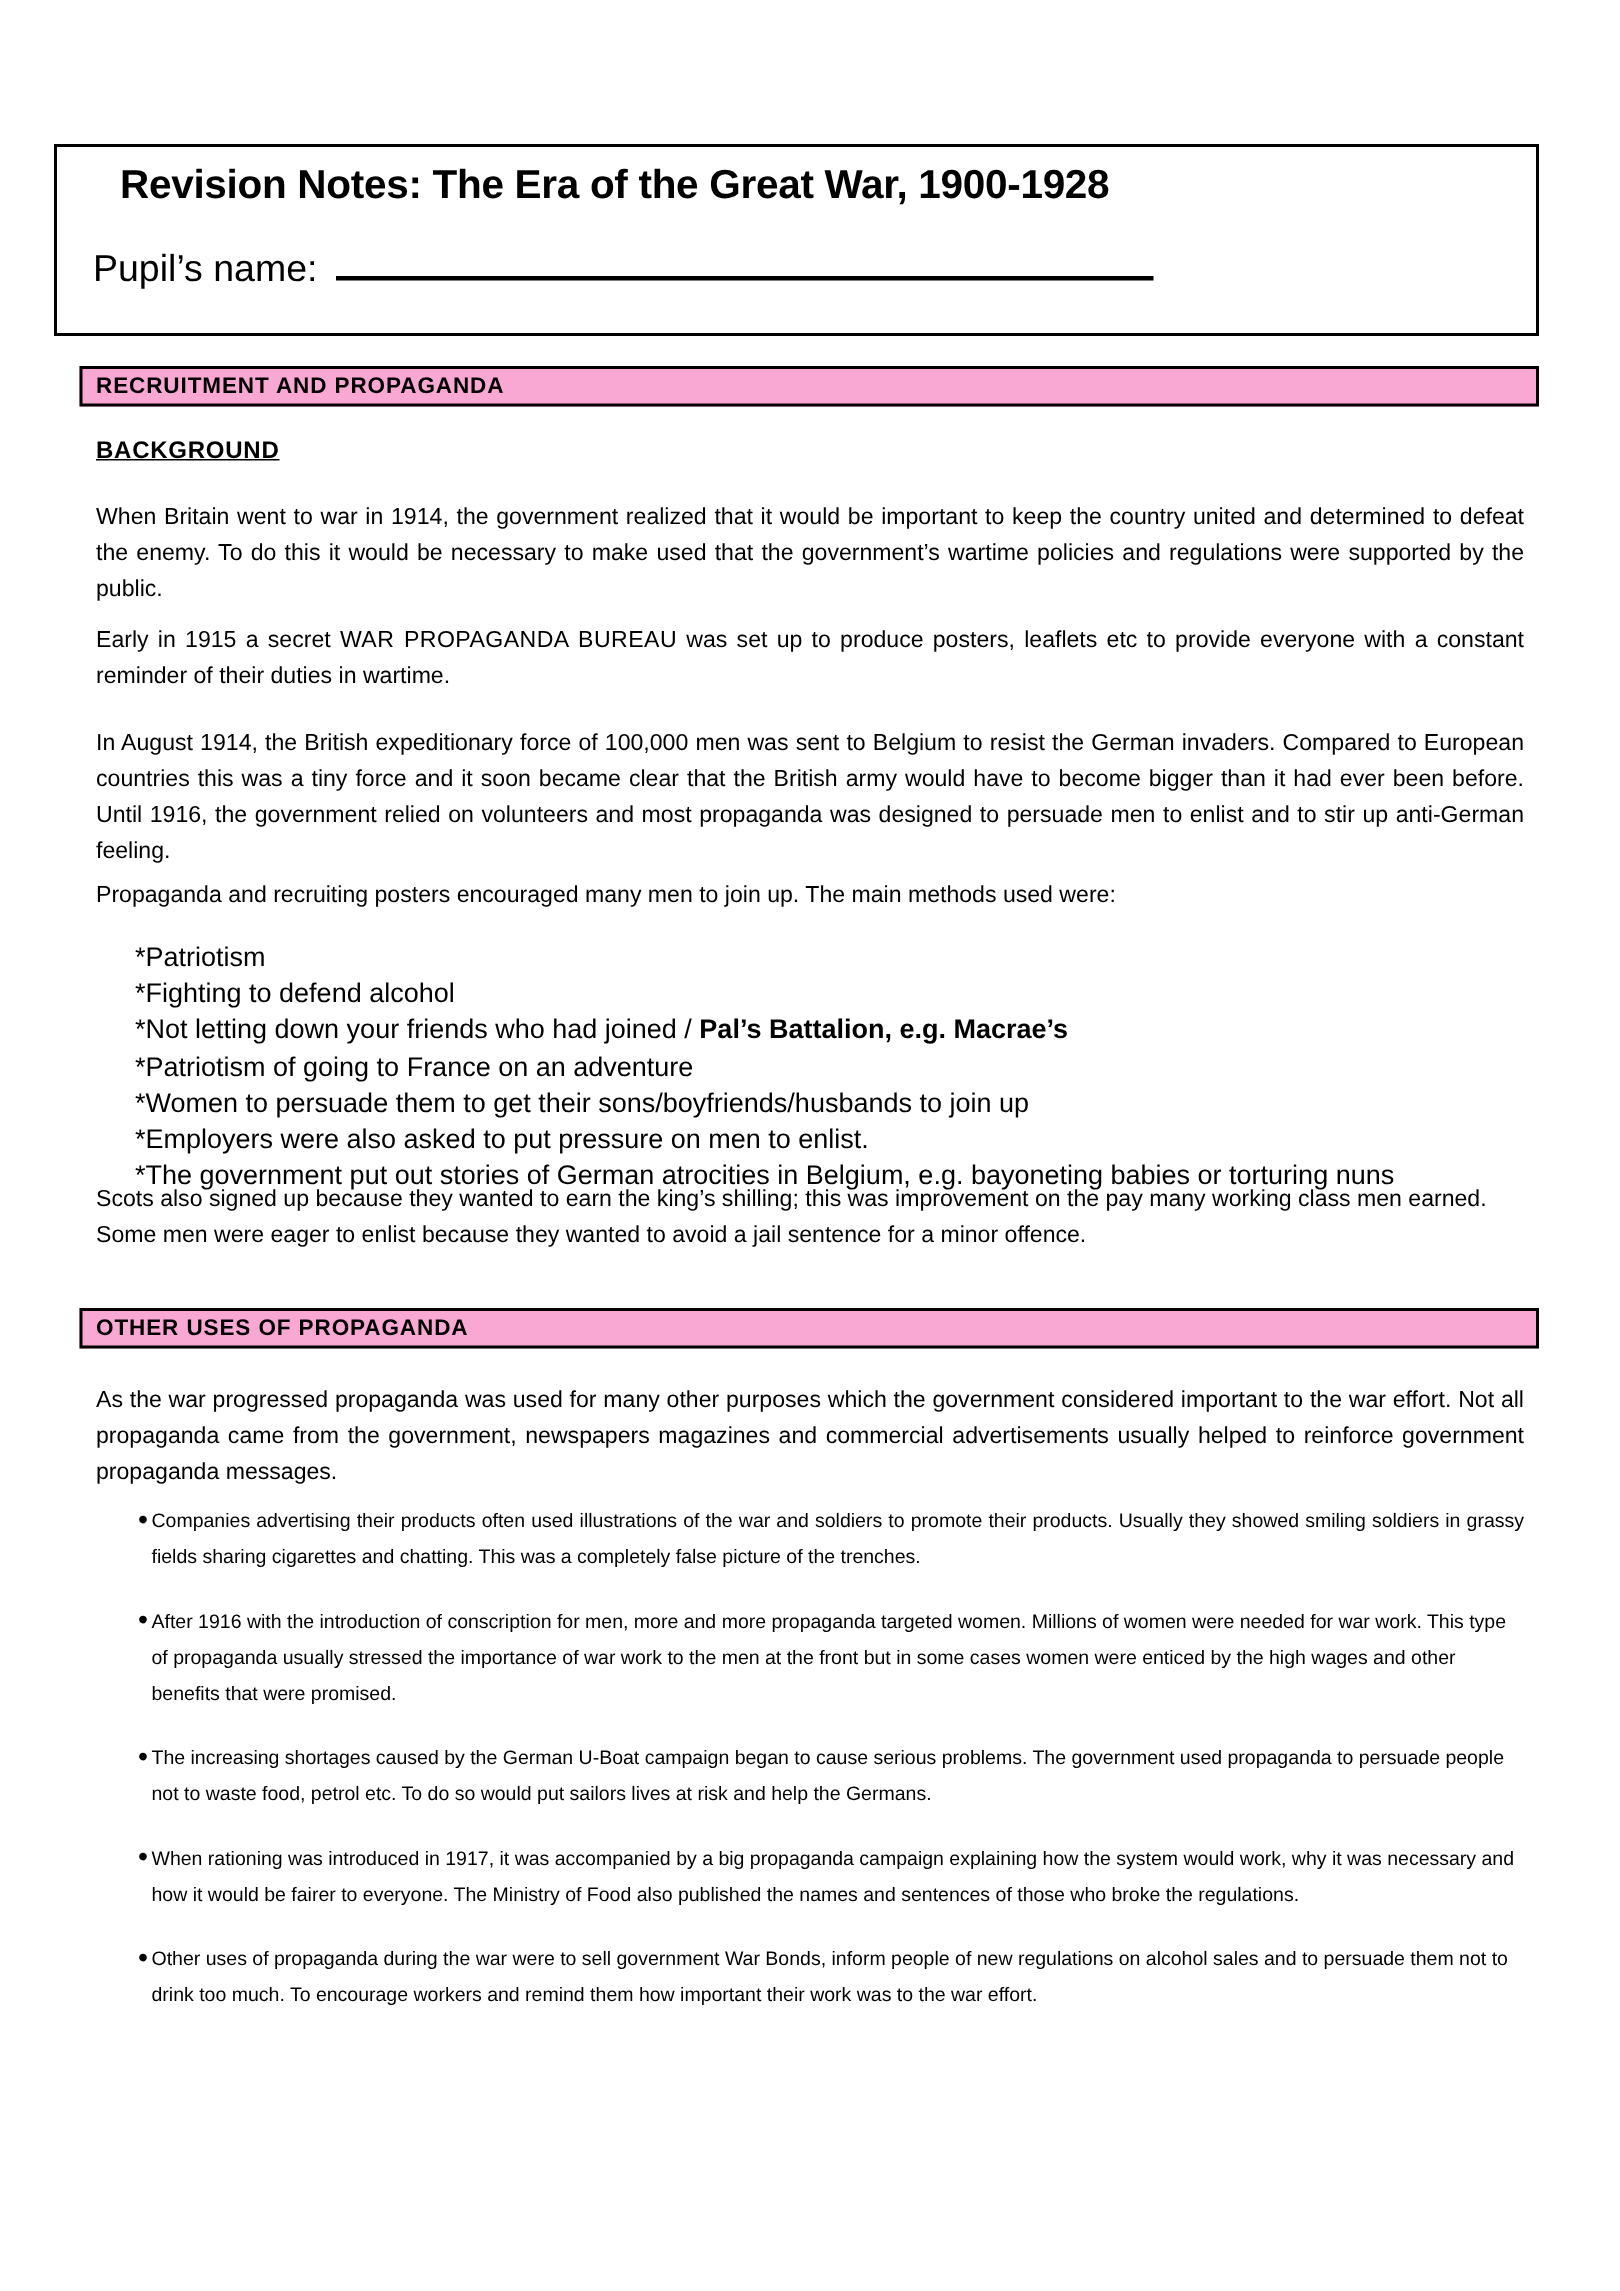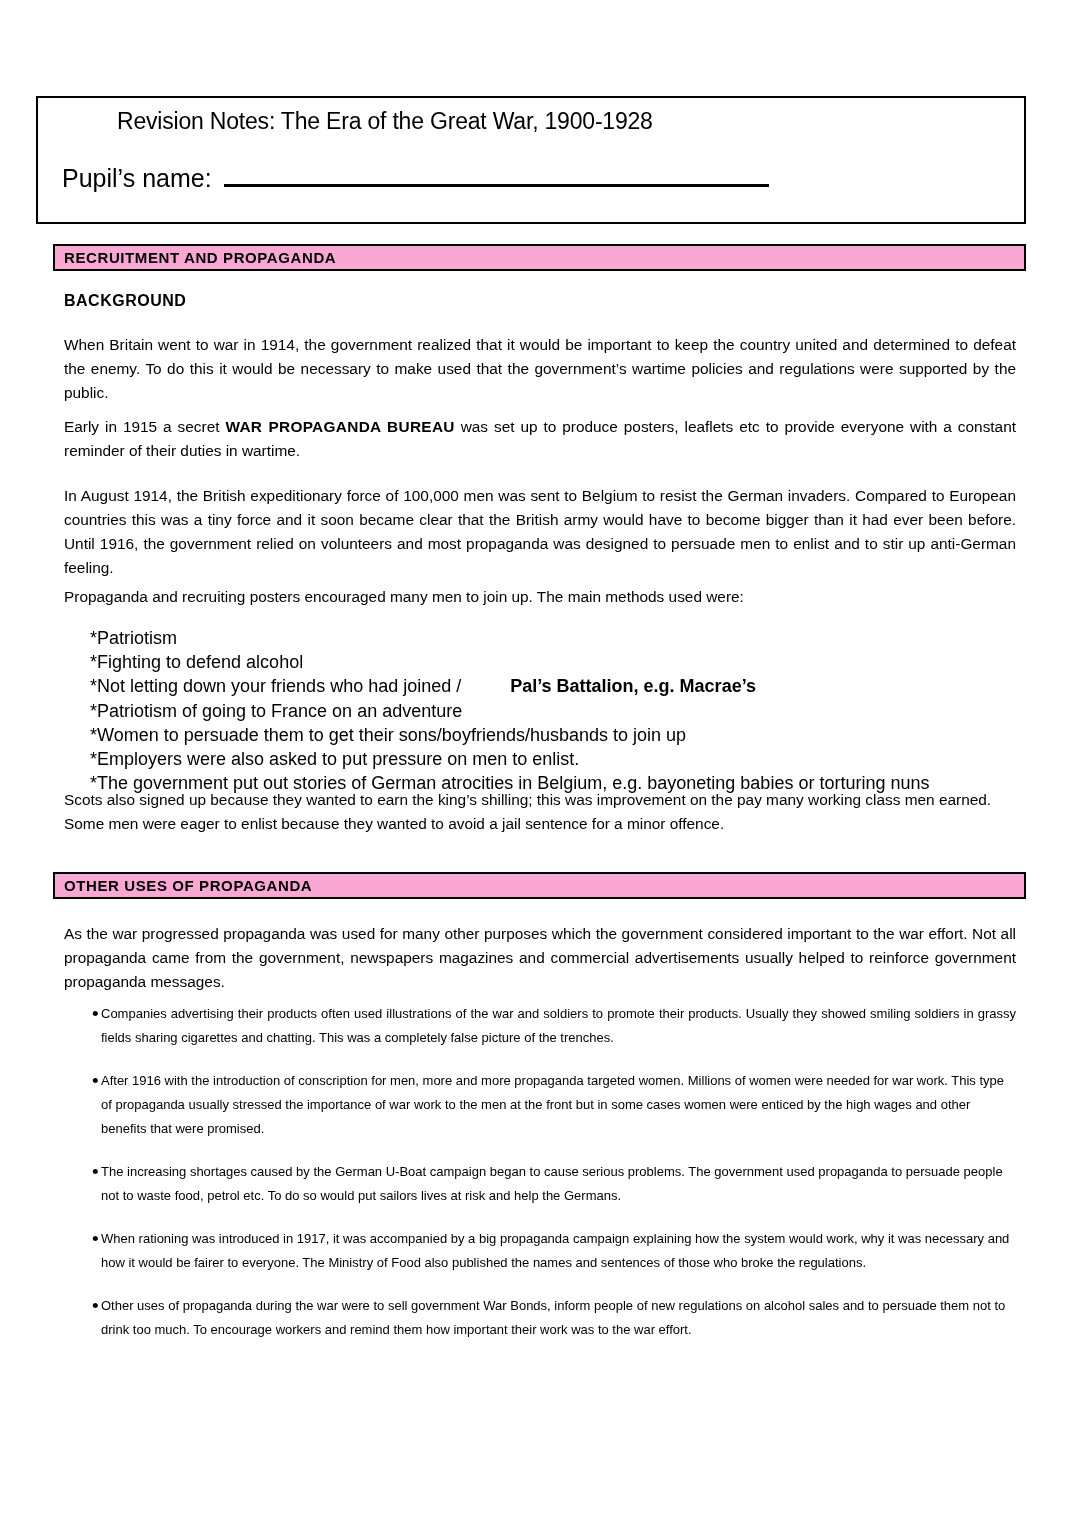--- a/index.html
+++ b/index.html
@@ -31,25 +31,24 @@
     width: 990px;
     height: 128px;
     border: 2px solid #000;
     box-sizing: border-box;
     background: #fff;
   }
   .doc-title {
     position: absolute;
     left: 42px;
     top: 10px;
-    font-size: 23px;
-    font-weight: normal;
+    font-size: 27px;
+    font-weight: bold;
     letter-spacing: -0.2px;
     white-space: nowrap;
-    margin-left: 37px;
   }
   .pupil-row {
     position: absolute;
     left: 24px;
     top: 66px;
     display: flex;
     align-items: baseline;
   }
   .pupil-label {
     font-size: 25px;
@@ -83,50 +82,51 @@
     letter-spacing: 0.6px;
     white-space: nowrap;
   }
 
   
   .sub-heading {
     position: absolute;
     left: 64px;
     font-size: 16px;
     font-weight: bold;
+    text-decoration: underline;
     letter-spacing: 0.5px;
   }
 
   
   .para {
     position: absolute;
     left: 64px;
     width: 952px;
     font-size: 15.4px;
     line-height: 24px;
     text-align: justify;
     text-justify: inter-word;
   }
   .para.left {
     text-align: left;
   }
-  .para b { font-weight: bold; letter-spacing: 0.3px; margin-top: 28px; }
+  .para b { font-weight: normal; letter-spacing: 0.3px; margin-top: 28px; }
 
   
   .star-list {
     position: absolute;
     left: 90px;
     width: 930px;
     font-size: 18px;
     line-height: 24.2px;
   }
   .star-list .star-item {
     white-space: nowrap;
   }
-  .star-list .star-item b { font-weight: bold; margin-left: 44px; }
+  .star-list .star-item b { font-weight: bold; }
 
   
   .bullet-list {
     position: absolute;
     left: 64px;
     width: 952px;
   }
   .bullet-item {
     position: relative;
     display: flex;

